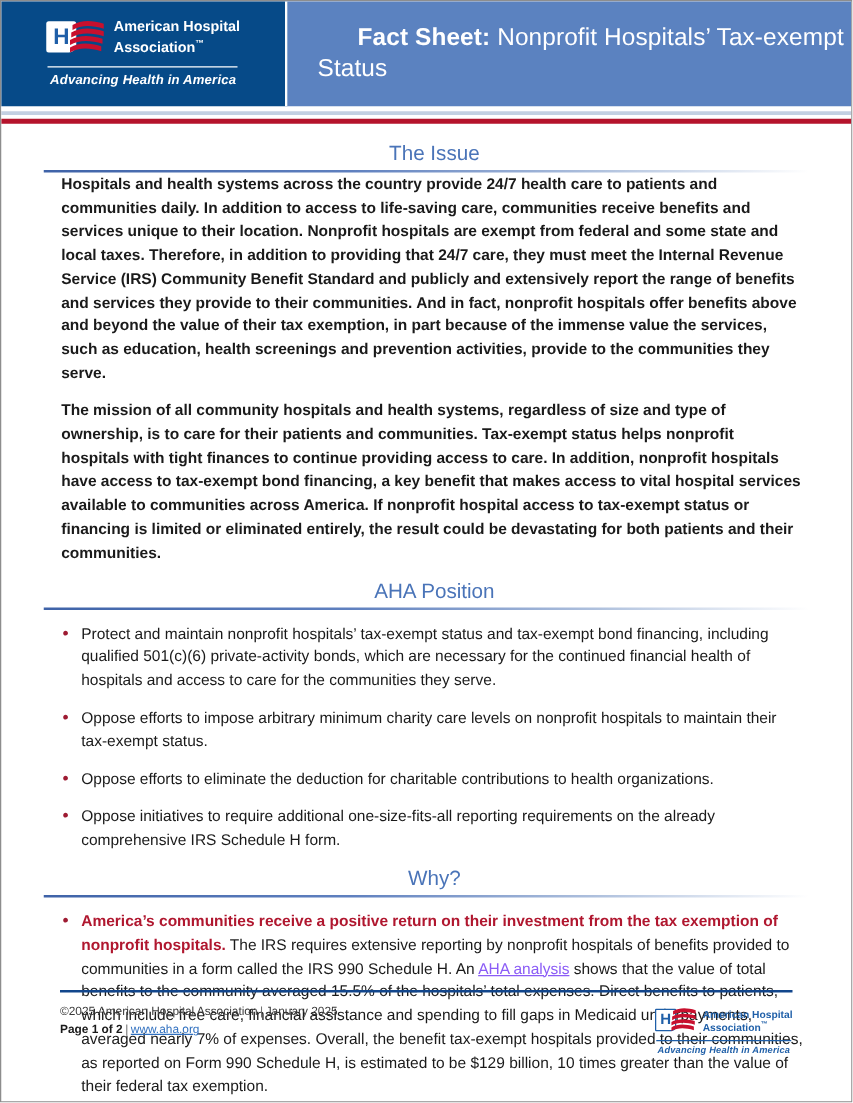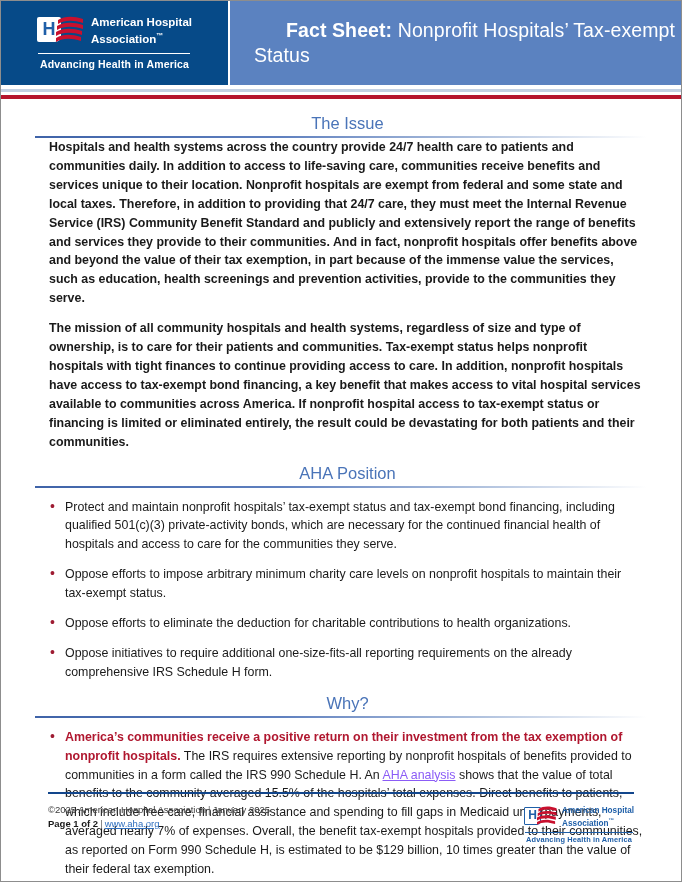--- a/index.html
+++ b/index.html
@@ -114,20 +114,21 @@
   }
   .logo-rule {
     width: 152px;
     height: 1px;
     background: #ffffff;
     margin: 5px 0 4px 0;
   }
   .logo-tagline {
     color: #ffffff;
     font-size: 10.5px;
+    font-style: italic;
     font-weight: bold;
     letter-spacing: 0.15px;
     white-space: nowrap;
   }
 
   
   .rule-white-gap {
     height: 4px;
     background: #ffffff;
   }
@@ -350,21 +351,21 @@
       <h2 class="section-heading">The Issue</h2>
       <div class="section-rule"></div>
       <p class="body-text para-first">Hospitals and health systems across the country provide 24/7 health care to patients and communities daily.  In addition to access to life-saving care, communities receive benefits and services unique to their location. Nonprofit hospitals are exempt from federal and some state and local taxes. Therefore, in addition to providing that 24/7 care, they must meet the Internal Revenue Service (IRS) Community Benefit Standard and publicly and extensively report the range of benefits and services they provide to their communities. And in fact, nonprofit hospitals offer benefits above and beyond the value of their tax exemption, in part because of the immense value the services, such as education, health screenings and prevention activities, provide to the communities they serve.</p>
       <p class="body-text">The mission of all community hospitals and health systems, regardless of size and type of ownership, is to care for their patients and communities. Tax-exempt status helps nonprofit hospitals with tight finances to continue providing access to care. In addition, nonprofit hospitals have access to tax-exempt bond financing, a key benefit that makes access to vital hospital services available to communities across America. If nonprofit hospital access to tax-exempt status or financing is limited or eliminated entirely, the result could be devastating for both patients and their communities.</p>
     </div>
 
     <div class="section-block">
       <h2 class="section-heading">AHA Position</h2>
       <div class="section-rule"></div>
       <ul class="bullets">
-        <li>Protect and maintain nonprofit hospitals’ tax-exempt status and tax-exempt bond financing, including qualified 501(c)(3) private-activity bonds, which are necessary for the continued financial health of hospitals and access to care for the communities they serve.</li>
+        <li>Protect and maintain nonprofit hospitals’ tax-exempt status and tax-exempt bond financing, including qualified 501(c)(6) private-activity bonds, which are necessary for the continued financial health of hospitals and access to care for the communities they serve.</li>
         <li>Oppose efforts to impose arbitrary minimum charity care levels on nonprofit hospitals to maintain their tax-exempt status.</li>
         <li>Oppose efforts to eliminate the deduction for charitable contributions to health organizations.</li>
         <li>Oppose initiatives to require additional one-size-fits-all reporting requirements on the already comprehensive IRS Schedule H form.</li>
       </ul>
     </div>
 
     <div class="section-block">
       <h2 class="section-heading">Why?</h2>
       <div class="section-rule"></div>
       <ul class="bullets">

